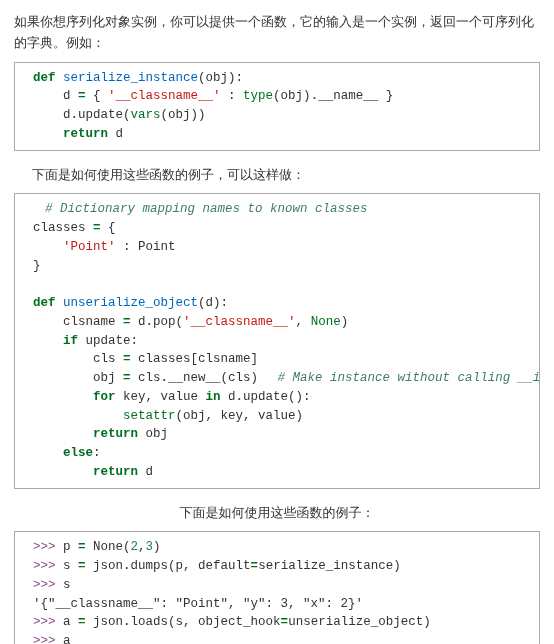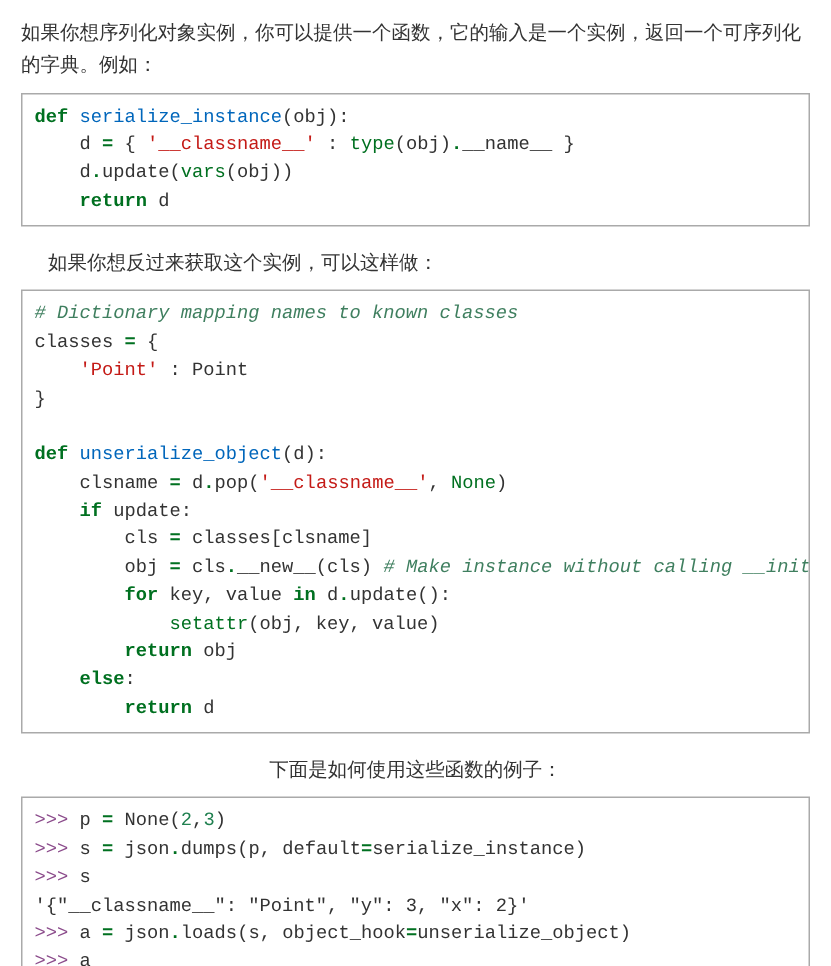--- a/index.html
+++ b/index.html
@@ -22,48 +22,48 @@
   margin: 14px 0 8px 18px;
   line-height: 1.6;
 }
 .desc3 {
   margin: 14px 0 8px 0;
   line-height: 1.6;
   text-align: center;
 }
 pre.codebox {
   border: 1px solid #aaa;
-  padding: 6px 8px;
+  padding: 6px 18px;
   margin: 0;
   font-family: "Courier New", monospace;
   font-size: 12.5px;
   line-height: 1.5;
   white-space: pre;
   overflow: hidden;
 }
 .kw { color: #007020; font-weight: bold; }
 .fn { color: #0066bb; }
 .str { color: #c41a16; }
-.cm { color: #3f7f5f; font-style: italic; }
+.cm { color: #3f7f5f; font-style: italic; margin-left: 12px; }
 .bi { color: #007020; }
 .num { color: #208050; }
 .prompt { color: #8b4b8b; }
 .out { color: #333; }
 </style>
 </head>
 <body>
 
 <div class="desc">如果你想序列化对象实例，你可以提供一个函数，它的输入是一个实例，返回一个可序列化的字典。例如：</div>
 
 <pre class="codebox"><span class="kw">def</span> <span class="fn">serialize_instance</span><span>(obj):</span>
 <span>    d </span><span class="kw">=</span><span> { </span><span class="str">'__classname__'</span><span> : </span><span class="bi">type</span><span>(obj)</span><span class="kw">.</span><span>__name__</span><span> }</span>
 <span>    d</span><span class="kw">.</span><span>update(</span><span class="bi">vars</span><span>(obj))</span>
 <span>    </span><span class="kw">return</span><span> d</span></pre>
 
-<div class="desc2">如果你想反过来获取这个实例，可以这样做：</div>
+<div class="desc2">下面是如何使用这些函数的例子，可以这样做：</div>
 
 <pre class="codebox"><span class="cm"># Dictionary mapping names to known classes</span>
 <span>classes </span><span class="kw">=</span><span> {</span>
 <span>    </span><span class="str">'Point'</span><span> : Point</span>
 <span>}</span>
 <span></span>
 <span class="kw">def</span> <span class="fn">unserialize_object</span><span>(d):</span>
 <span>    clsname </span><span class="kw">=</span><span> d</span><span class="kw">.</span><span>pop(</span><span class="str">'__classname__'</span><span>, </span><span class="bi">None</span><span>)</span>
 <span>    </span><span class="kw">if</span><span> update:</span>
 <span>        cls </span><span class="kw">=</span><span> classes[clsname]</span>

